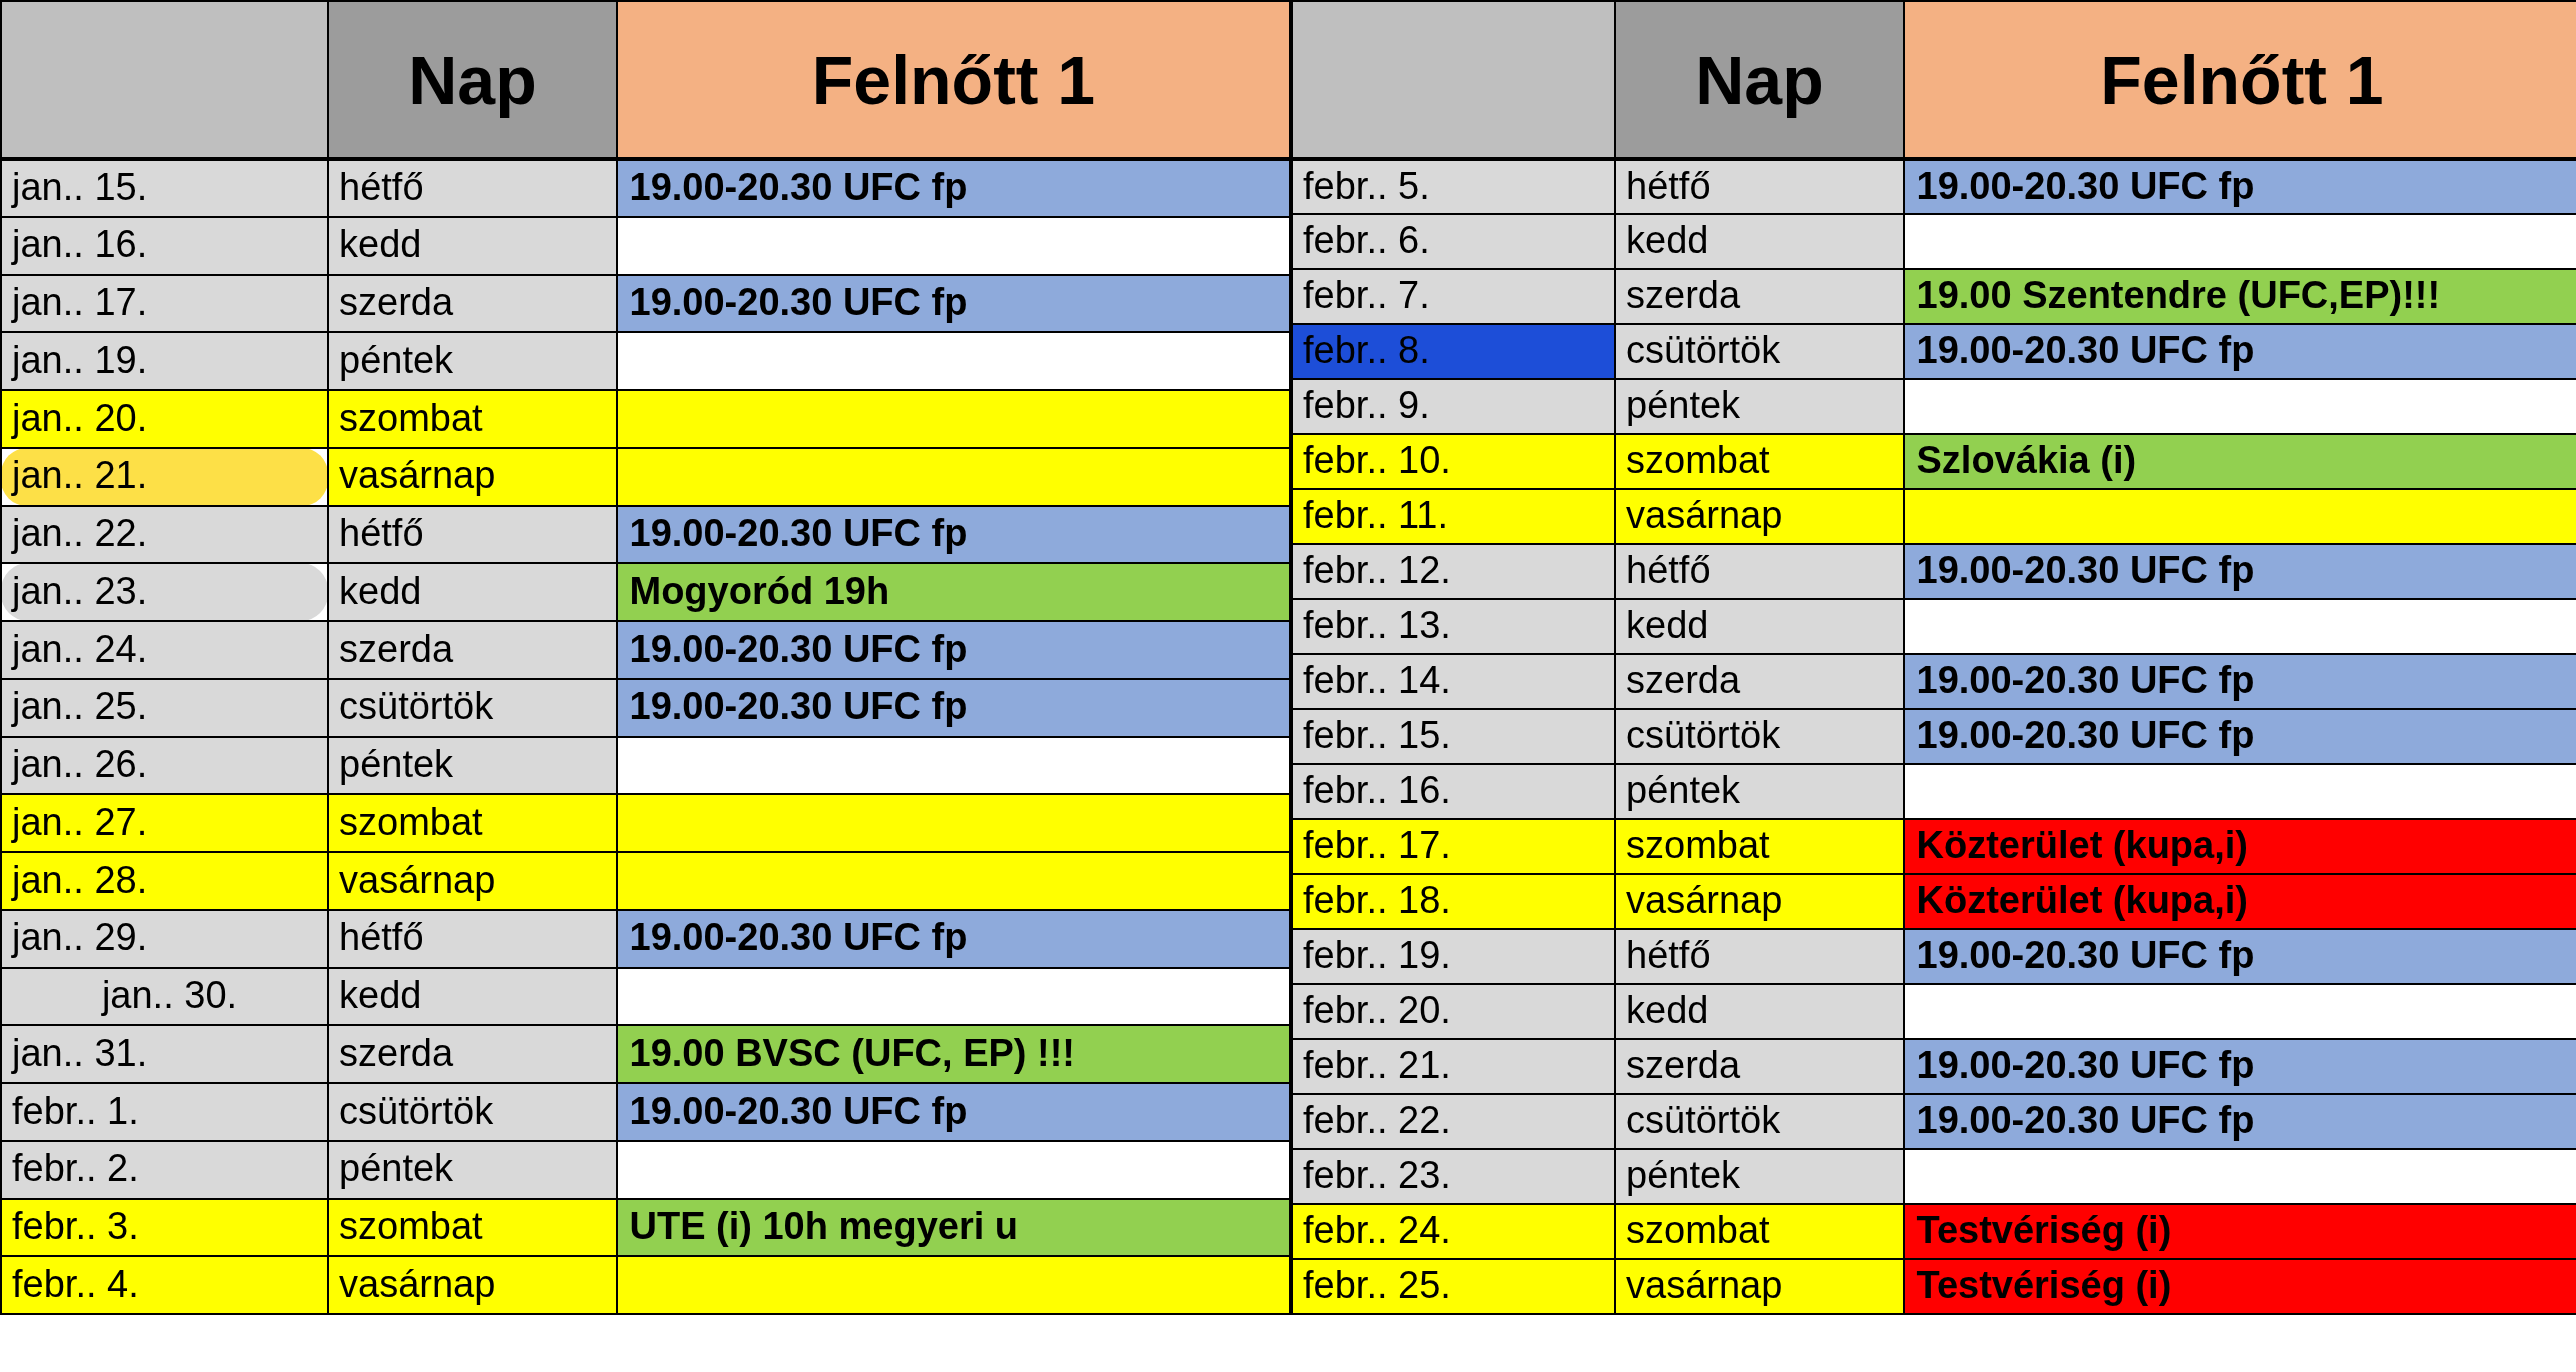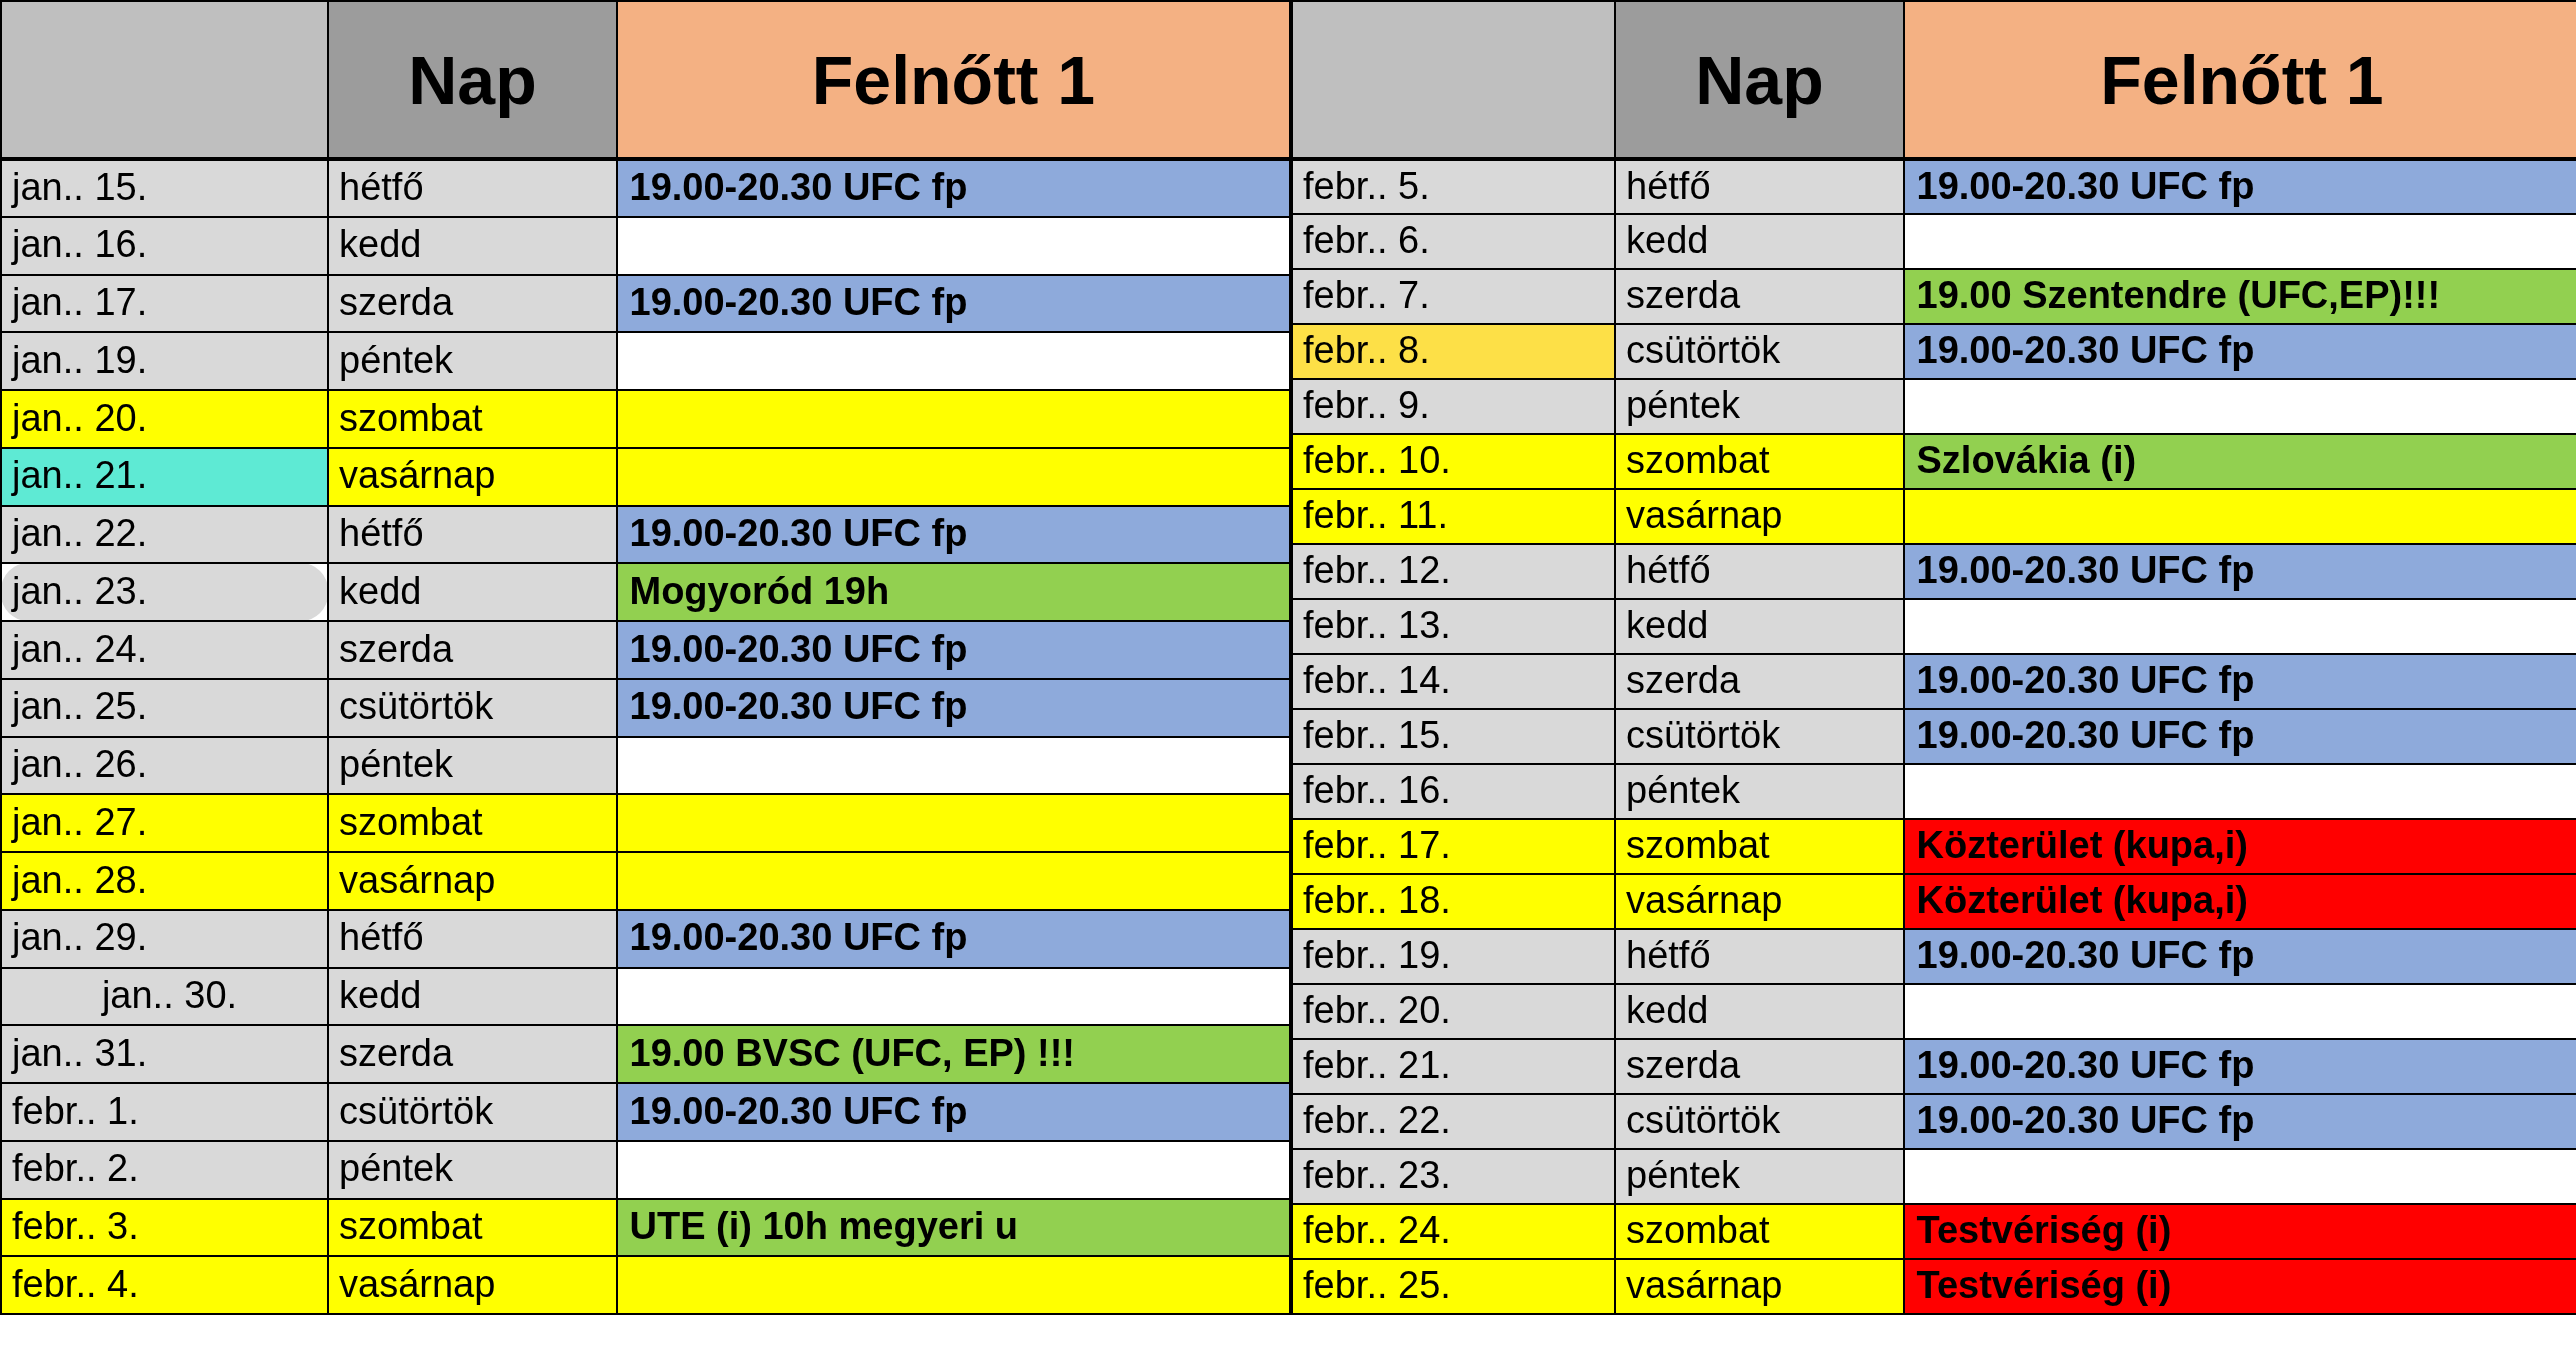--- a/index.html
+++ b/index.html
@@ -93,21 +93,21 @@
           <td class="c-date" style="background: rgb(217, 217, 217);">jan.. 19.</td>
           <td class="c-day" style="background: rgb(217, 217, 217);">péntek</td>
           <td class="c-event" style="background: rgb(255, 255, 255);"></td>
         </tr>
         <tr>
           <td class="c-date" style="background: rgb(255, 255, 0);">jan.. 20.</td>
           <td class="c-day" style="background: rgb(255, 255, 0);">szombat</td>
           <td class="c-event" style="background: rgb(255, 255, 0);"></td>
         </tr>
         <tr>
-          <td class="c-date" style="background: #5eead4;">jan.. 21.</td>
+          <td class="c-date" style="background: #fde047; border-radius: 26px;">jan.. 21.</td>
           <td class="c-day" style="background: rgb(255, 255, 0);">vasárnap</td>
           <td class="c-event" style="background: rgb(255, 255, 0);"></td>
         </tr>
         <tr>
           <td class="c-date" style="background: rgb(217, 217, 217);">jan.. 22.</td>
           <td class="c-day" style="background: rgb(217, 217, 217);">hétfő</td>
           <td class="c-event" style="background: rgb(142, 170, 219);">19.00-20.30 UFC fp</td>
         </tr>
         <tr>
           <td class="c-date" style="background: rgb(217, 217, 217); border-radius: 27px;">jan.. 23.</td>
@@ -200,21 +200,21 @@
           <td class="c-date" style="background: rgb(217, 217, 217);">febr.. 6.</td>
           <td class="c-day" style="background: rgb(217, 217, 217);">kedd</td>
           <td class="c-event" style="background: rgb(255, 255, 255);"></td>
         </tr>
         <tr>
           <td class="c-date" style="background: rgb(217, 217, 217);">febr.. 7.</td>
           <td class="c-day" style="background: rgb(217, 217, 217);">szerda</td>
           <td class="c-event" style="background: rgb(146, 208, 80);">19.00 Szentendre (UFC,EP)!!!</td>
         </tr>
         <tr>
-          <td class="c-date" style="background: #fde047; margin-top: 28px;">febr.. 8.</td>
+          <td class="c-date" style="background: #1d4ed8; margin-top: 28px;">febr.. 8.</td>
           <td class="c-day" style="background: rgb(217, 217, 217);">csütörtök</td>
           <td class="c-event" style="background: rgb(142, 170, 219);">19.00-20.30 UFC fp</td>
         </tr>
         <tr>
           <td class="c-date" style="background: rgb(217, 217, 217);">febr.. 9.</td>
           <td class="c-day" style="background: rgb(217, 217, 217);">péntek</td>
           <td class="c-event" style="background: rgb(255, 255, 255);"></td>
         </tr>
         <tr>
           <td class="c-date" style="background: rgb(255, 255, 0);">febr.. 10.</td>

